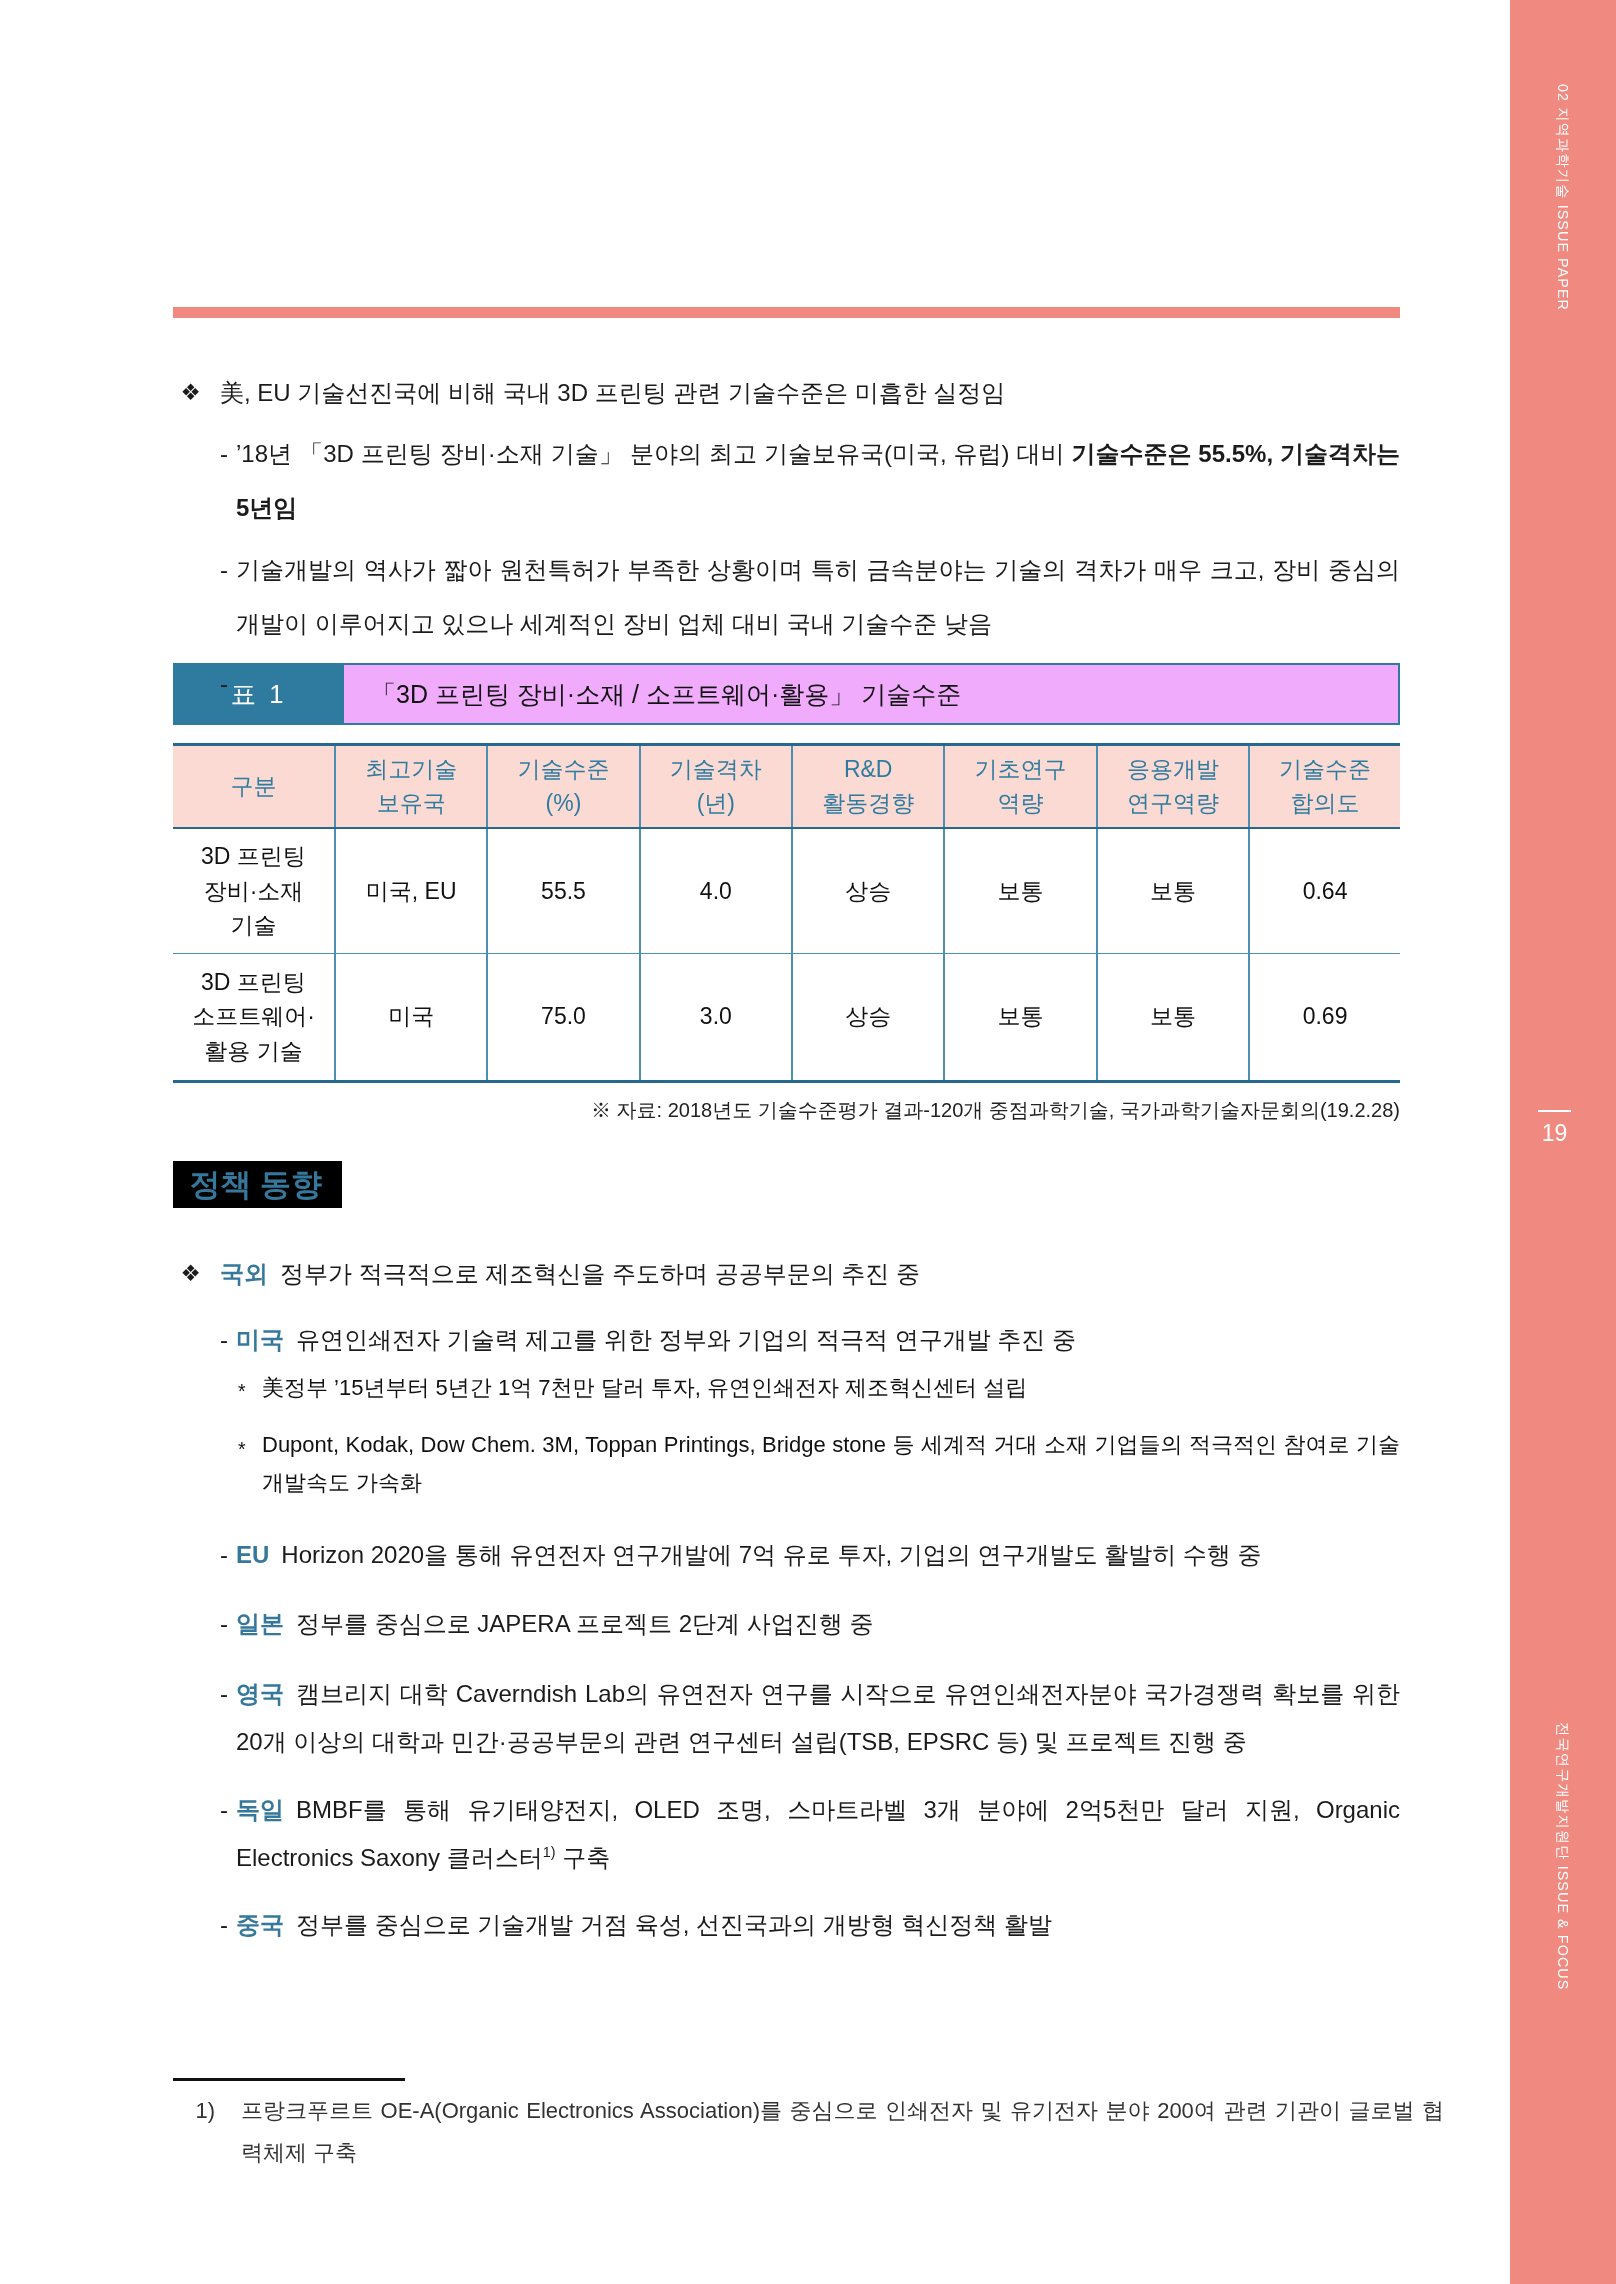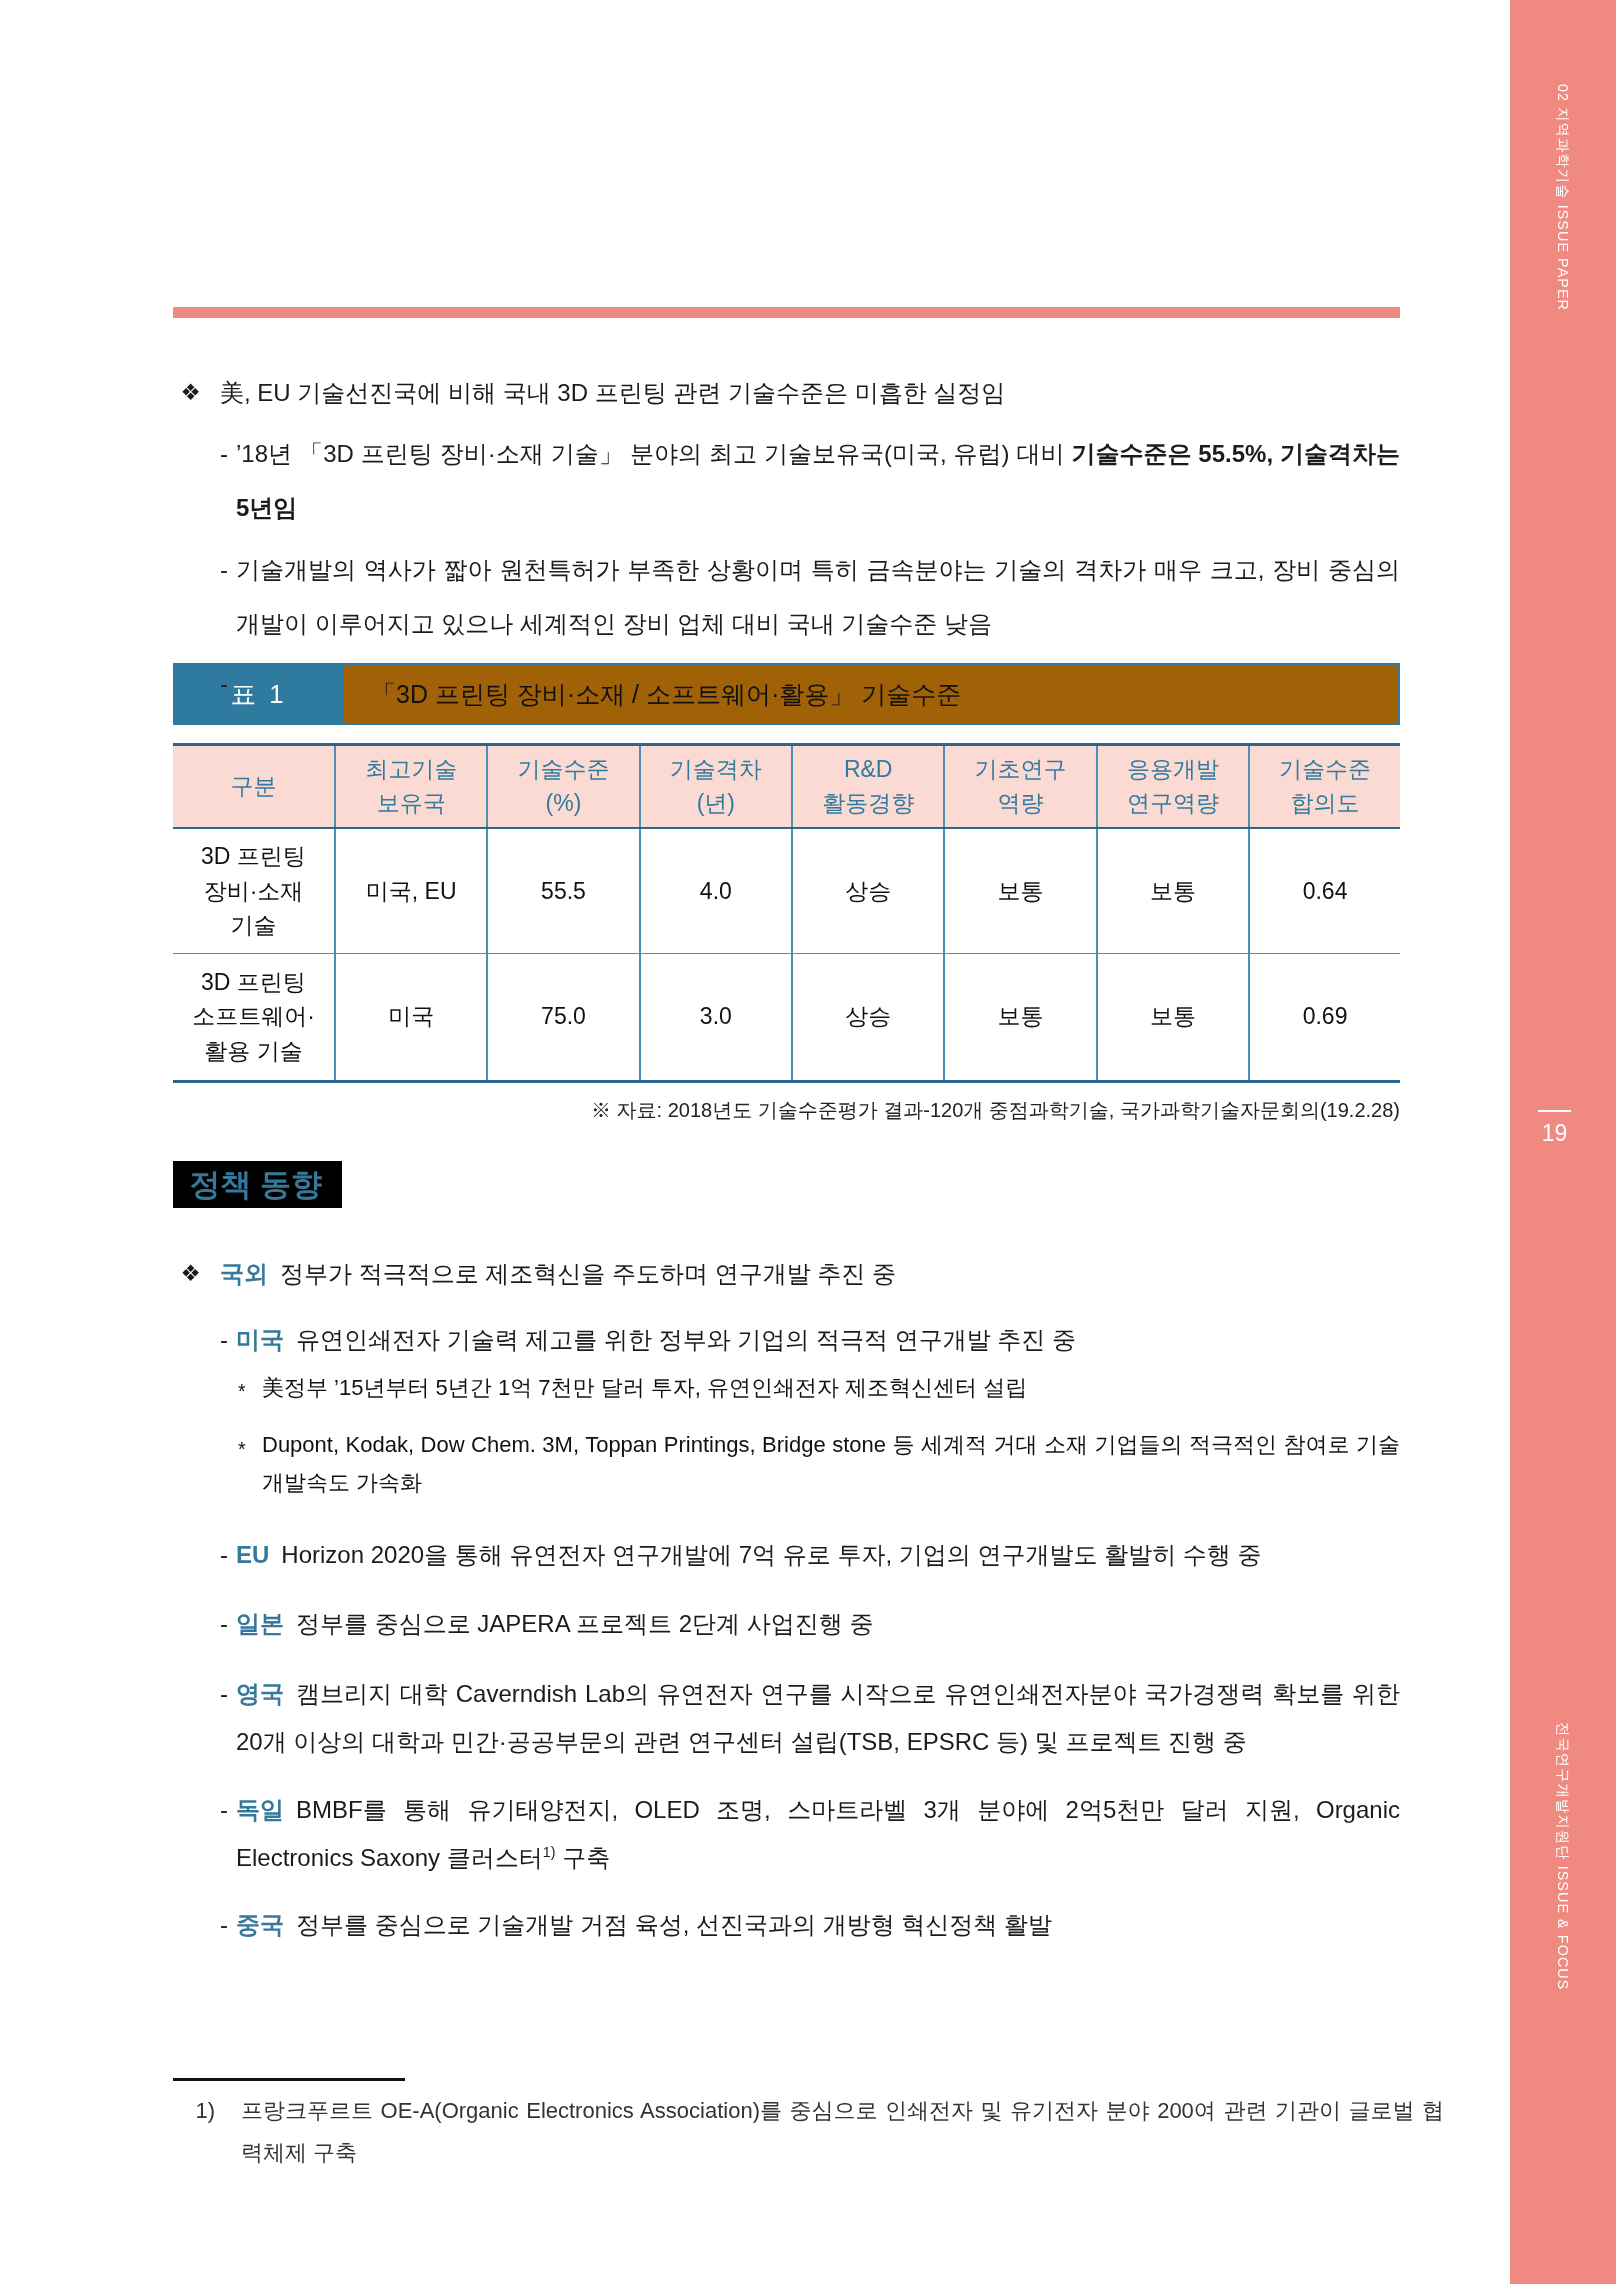--- a/index.html
+++ b/index.html
@@ -56,21 +56,21 @@
   
   .tbl-titlebar { margin-top:12.8px; display:flex; height:62px; }
   .tbl-label {
     width:171px; background:#2F7BA0; color:#ffffff;
     font-size:25.6px; display:flex; align-items:center; justify-content:center;
     letter-spacing:3px;
   }
   .tbl-titlebox {
     flex:1; border:2.3px solid #2F7BA0; border-left:none;
     display:flex; align-items:center;
-    padding-left:27px; font-size:25px; background:#a16207; color:#111111;
+    padding-left:27px; font-size:25px; background:#f0abfc; color:#111111;
   }
   table.data {
     margin-top:17.3px; width:100%;
     border-collapse:collapse;
     border-top:3.8px solid #27688F;
     border-bottom:3.8px solid #27688F;
     font-size:23px;
   }
   table.data td {
     text-align:center; vertical-align:middle;
@@ -204,21 +204,21 @@
         <td>0.69</td>
       </tr>
     </tbody>
   </table>
 
   <div class="source">※ 자료: 2018년도 기술수준평가 결과-120개 중점과학기술, 국가과학기술자문회의(19.2.28)</div>
 
   <div class="policy-head">정책 동향</div>
 
   <div class="para bullet-head overseas" style="margin-top:39px;">
-    <span class="diamond">❖</span><span class="country">국외</span><span>정부가 적극적으로 제조혁신을 주도하며 연구개발 추진 중</span>
+    <span class="diamond">❖</span><span class="country">국외</span><span>정부가 적극적으로 제조혁신을 주도하며 공공부문의 추진 중</span>
   </div>
 
   <div class="para p-item dash-item usa">
     <span class="dash">-</span><span class="country">미국</span><span>유연인쇄전자 기술력 제고를 위한 정부와 기업의 적극적 연구개발 추진 중</span>
   </div>
 
   <div class="star-item star1">
     <span class="star">*</span><span>美정부 ’15년부터 5년간 1억 7천만 달러 투자, 유연인쇄전자 제조혁신센터 설립</span>
   </div>
 

